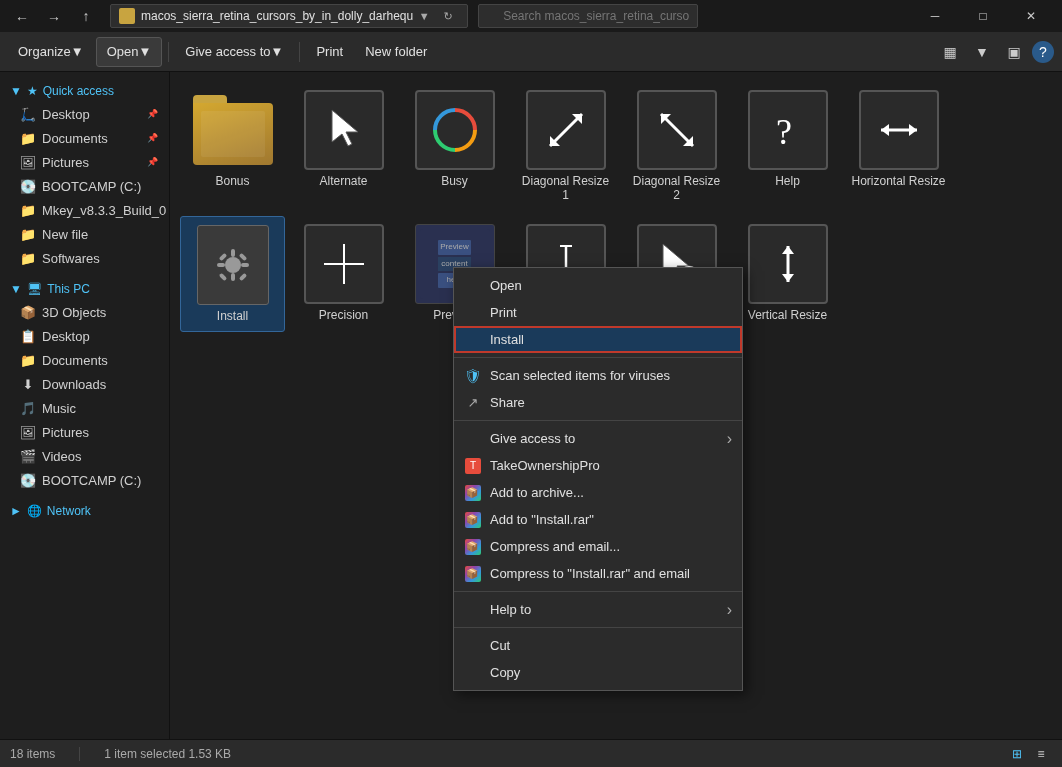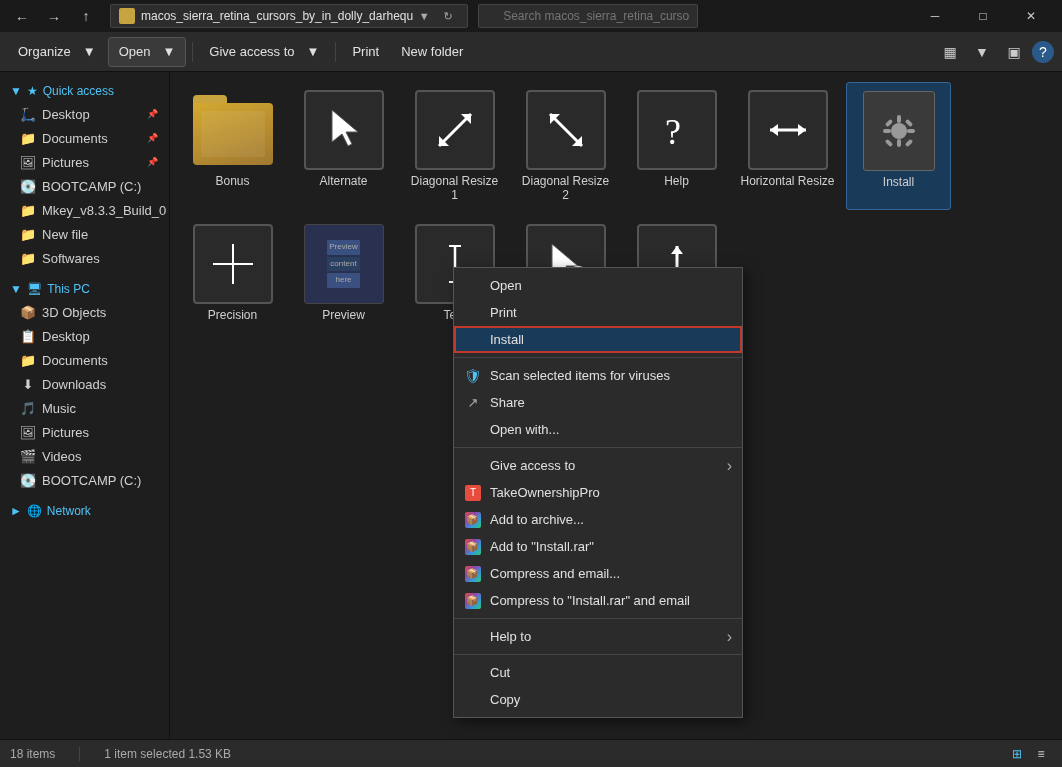--- a/index.html
+++ b/index.html
@@ -109,21 +109,21 @@
     }
     .toolbar-btn {
       height: 30px;
       background: transparent;
       border: none;
       color: #e0e0e0;
       padding: 0 10px;
       cursor: pointer;
       border-radius: 3px;
       font-size: 13px;
-      display: flex; align-items: center; gap: 12px;
+      display: flex; align-items: center; gap: 0;
     }
     .toolbar-sep { width: 1px; height: 20px; background: #444; margin: 0 4px; }
     .toolbar-spacer { flex: 1; }
     .toolbar-right {
       display: flex; align-items: center; gap: 4px;
     }
     .view-btn {
       width: 28px; height: 28px;
       background: transparent; border: none; color: #ccc;
       cursor: pointer; font-size: 14px;
@@ -458,20 +458,34 @@
         <div class="file-icon-large">
           <div class="cursor-box">
             <svg class="cursor-svg" viewBox="0 0 48 48" fill="white">
               <polygon points="12,4 12,36 22,28 28,40 32,38 26,26 38,26" fill="white" stroke="#555" stroke-width="1"></polygon>
             </svg>
           </div>
         </div>
         <span class="file-label">Alternate</span>
       </div>
 
+      <div class="file-item">
+        <div class="file-icon-large">
+          <div class="cursor-box">
+            <svg width="48" height="48" viewBox="0 0 48 48">
+              <circle cx="24" cy="24" r="20" fill="none" stroke="#888" stroke-width="2"></circle>
+              <path d="M24 4 A20 20 0 0 1 44 24" stroke="#e74c3c" stroke-width="4" fill="none"></path>
+              <path d="M44 24 A20 20 0 0 1 24 44" stroke="#f39c12" stroke-width="4" fill="none"></path>
+              <path d="M24 44 A20 20 0 0 1 4 24" stroke="#2ecc71" stroke-width="4" fill="none"></path>
+              <path d="M4 24 A20 20 0 0 1 24 4" stroke="#3498db" stroke-width="4" fill="none"></path>
+            </svg>
+          </div>
+        </div>
+        <span class="file-label">Busy</span>
+      </div>
 
       <div class="file-item">
         <div class="file-icon-large">
           <div class="cursor-box">
             <svg width="48" height="48" viewBox="0 0 48 48">
               <line x1="8" y1="40" x2="40" y2="8" stroke="white" stroke-width="3"></line>
               <polygon points="8,30 8,40 18,40" fill="white"></polygon>
               <polygon points="30,8 40,8 40,18" fill="white"></polygon>
             </svg>
           </div>
@@ -622,23 +636,20 @@
           <span style="color:#4fc3f7; font-size:14px">🛡</span>
         </span>
         <span>Scan selected items for viruses</span>
       </div>
       <div class="ctx-item">
         <span class="ctx-icon">
           <span style="color:#aaa; font-size:13px">↗</span>
         </span>
         <span>Share</span>
       </div>
-      <div class="ctx-item">
-        <span>Open with...</span>
-      </div>
       <div class="ctx-sep"></div>
       <div class="ctx-item has-sub">
         <span>Give access to</span>
       </div>
       <div class="ctx-item">
         <span class="ctx-icon">
           <span class="ctx-icon-wr">T</span>
         </span>
         <span>TakeOwnershipPro</span>
       </div>

